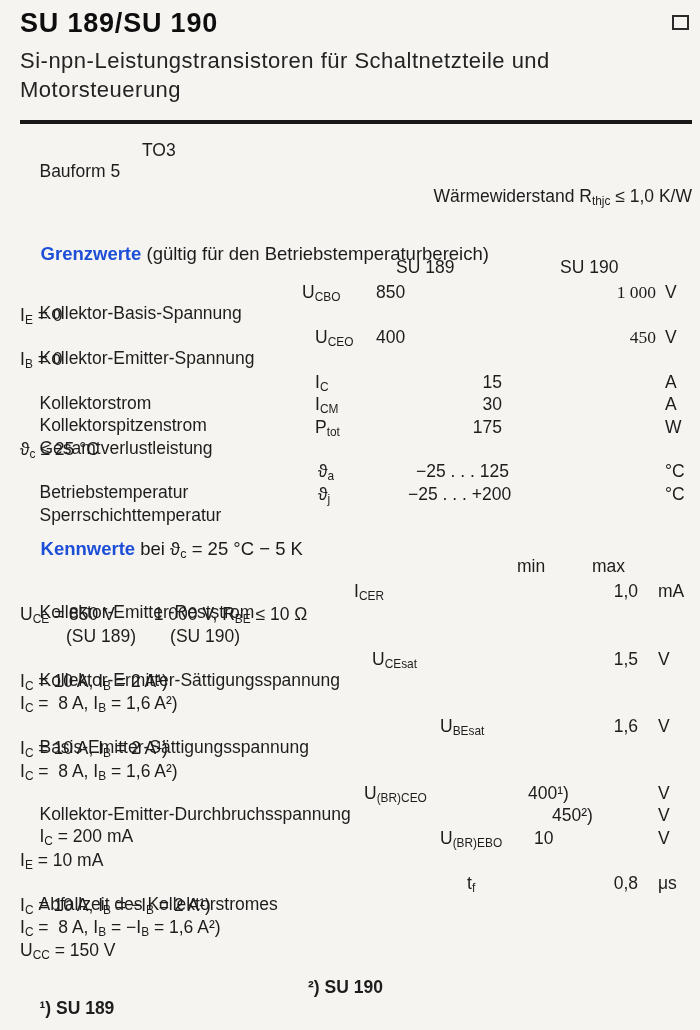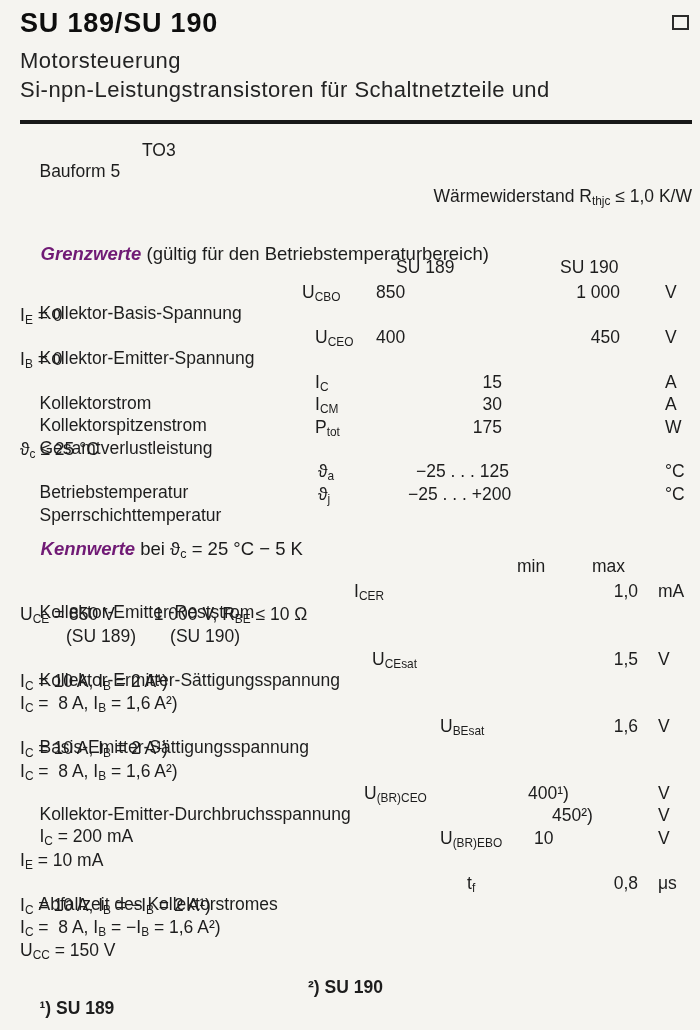--- a/index.html
+++ b/index.html
@@ -14,42 +14,42 @@
   .page { position:absolute; inset:0; padding:8px 8px 0 20px; }
   .doc-title { font-size:27px; font-weight:bold; letter-spacing:0.8px; color:#0e0e0e; }
   .corner-box { position:absolute; top:15px; right:11px; width:17px; height:15px; border:2px solid #2b2b2b; }
   .subtitle { font-size:22px; letter-spacing:0.5px; margin-top:7px; line-height:29px; color:#232323; }
   .rule { height:4px; background:#181818; margin-top:16px; }
   .ln { position:relative; height:22.4px; font-size:17.5px; white-space:pre; color:#1d1d1d; }
   .ab { position:absolute; top:0; }
   .spec1 { margin-top:16px; }
   .spec2 { margin-top:24px;text-align:right; }
   .sect { margin-top:12px; height:26px; font-size:18.5px; white-space:pre; }
-  .b { font-weight:bold; color:#701a75;font-style:italic; }
+  .b { font-weight:bold; color:#1d4ed8; }
   .colhdr { margin-top:10px; margin-bottom:3px; }
   .colhdr2 { margin-top:14px; margin-bottom:3px; }
   .vmax { left:582px; width:36px; text-align:right; }
   .vc { left:408px; width:74px; text-align:right; }
-  .v2 { left:520px; width:80px; text-align:right; }
+  .v2 { left:556px; width:80px; text-align:right;font-family:Liberation Serif, serif; }
   .unit { left:645px; }
   .unitk { left:638px; }
   .foot { margin-top:15px; font-weight:bold; }
   sub { font-size:0.68em; vertical-align:-0.22em; }
 </style>
 </head>
 <body>
 
 <div class="page">
 
   <div class="doc-title">SU 189/SU 190</div>
   <div class="corner-box"></div>
 
   <div class="subtitle">
+    <div>Si-npn-Leistungstransistoren für Schaltnetzteile und</div>
     <div>Motorsteuerung</div>
-    <div>Si-npn-Leistungstransistoren für Schaltnetzteile und</div>
   </div>
 
   <div class="rule"></div>
 
   <div class="ln spec1">
     <span>Bauform 5</span>
     <span class="ab" style="left:122px">TO3</span>
   </div>
 
   <div class="ln spec2">Wärmewiderstand R<sub>thjc</sub> ≤ 1,0 K/W</div>

